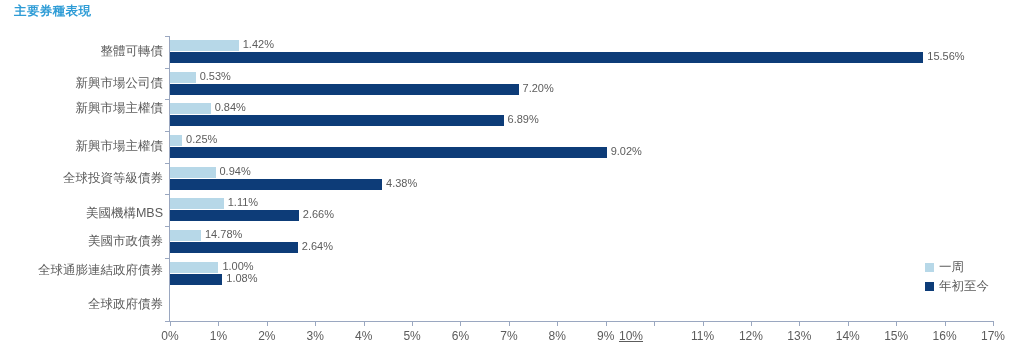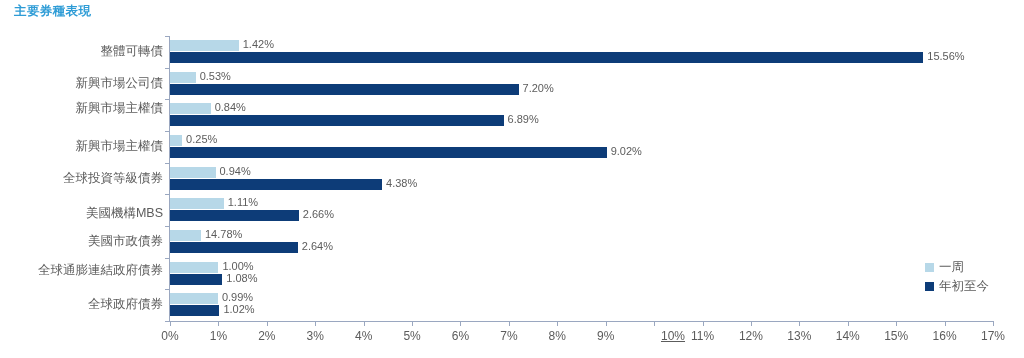--- a/index.html
+++ b/index.html
@@ -227,27 +227,20 @@
         <div class="bar-label bar-label-week" style="left: 34.9835px;">14.78%</div>
         <div class="bar bar-ytd" style="width: 127.807px; background: rgb(13, 60, 120);"></div>
         <div class="bar-label bar-label-ytd" style="left: 131.807px;">2.64%</div>
       </div>
       <div class="cat-row" style="top: 221.667px;">
         <div class="row-tick" style="top: 0px;"></div>
         <div class="bar bar-week" style="width: 48.4118px; background: rgb(183, 216, 232);"></div>
         <div class="bar-label bar-label-week" style="left: 52.4118px;">1.00%</div>
         <div class="bar bar-ytd" style="width: 52.2847px; background: rgb(13, 60, 120);"></div>
         <div class="bar-label bar-label-ytd" style="left: 56.2847px;">1.08%</div>
-      </div>
-      <div class="cat-row" style="top: 253.333px;">
-        <div class="row-tick" style="top: 0px;"></div>
-        <div class="bar bar-week" style="width: 47.9276px; background: rgb(183, 216, 232);"></div>
-        <div class="bar-label bar-label-week" style="left: 51.9276px;">0.99%</div>
-        <div class="bar bar-ytd" style="width: 49.38px; background: rgb(13, 60, 120);"></div>
-        <div class="bar-label bar-label-ytd" style="left: 53.38px;">1.02%</div>
       </div>
       <div class="row-tick" style="top: 285px;"></div>
     </div>
 
   <div id="val-axis-line"></div>
 
   <div id="legend">
       <div class="legend-item">
         <span class="legend-swatch" style="background: rgb(183, 216, 232);"></span>
         <span class="legend-text">一周</span>
@@ -272,21 +265,21 @@
     <div class="val-tick-label" style="left: 412.059px;">5%</div>
     <div class="val-tick" style="left: 460.471px;"></div>
     <div class="val-tick-label" style="left: 460.471px;">6%</div>
     <div class="val-tick" style="left: 508.882px;"></div>
     <div class="val-tick-label" style="left: 508.882px;">7%</div>
     <div class="val-tick" style="left: 557.294px;"></div>
     <div class="val-tick-label" style="left: 557.294px;">8%</div>
     <div class="val-tick" style="left: 605.706px;"></div>
     <div class="val-tick-label" style="left: 605.706px;">9%</div>
     <div class="val-tick" style="left: 654.118px;"></div>
-    <div class="val-tick-label" style="left: 673px; text-decoration: underline;">10%</div>
+    <div class="val-tick-label" style="left: 631px; text-decoration: underline;">10%</div>
     <div class="val-tick" style="left: 702.529px;"></div>
     <div class="val-tick-label" style="left: 702.529px;">11%</div>
     <div class="val-tick" style="left: 750.941px;"></div>
     <div class="val-tick-label" style="left: 750.941px;">12%</div>
     <div class="val-tick" style="left: 799.353px;"></div>
     <div class="val-tick-label" style="left: 799.353px;">13%</div>
     <div class="val-tick" style="left: 847.765px;"></div>
     <div class="val-tick-label" style="left: 847.765px;">14%</div>
     <div class="val-tick" style="left: 896.176px;"></div>
     <div class="val-tick-label" style="left: 896.176px;">15%</div>

